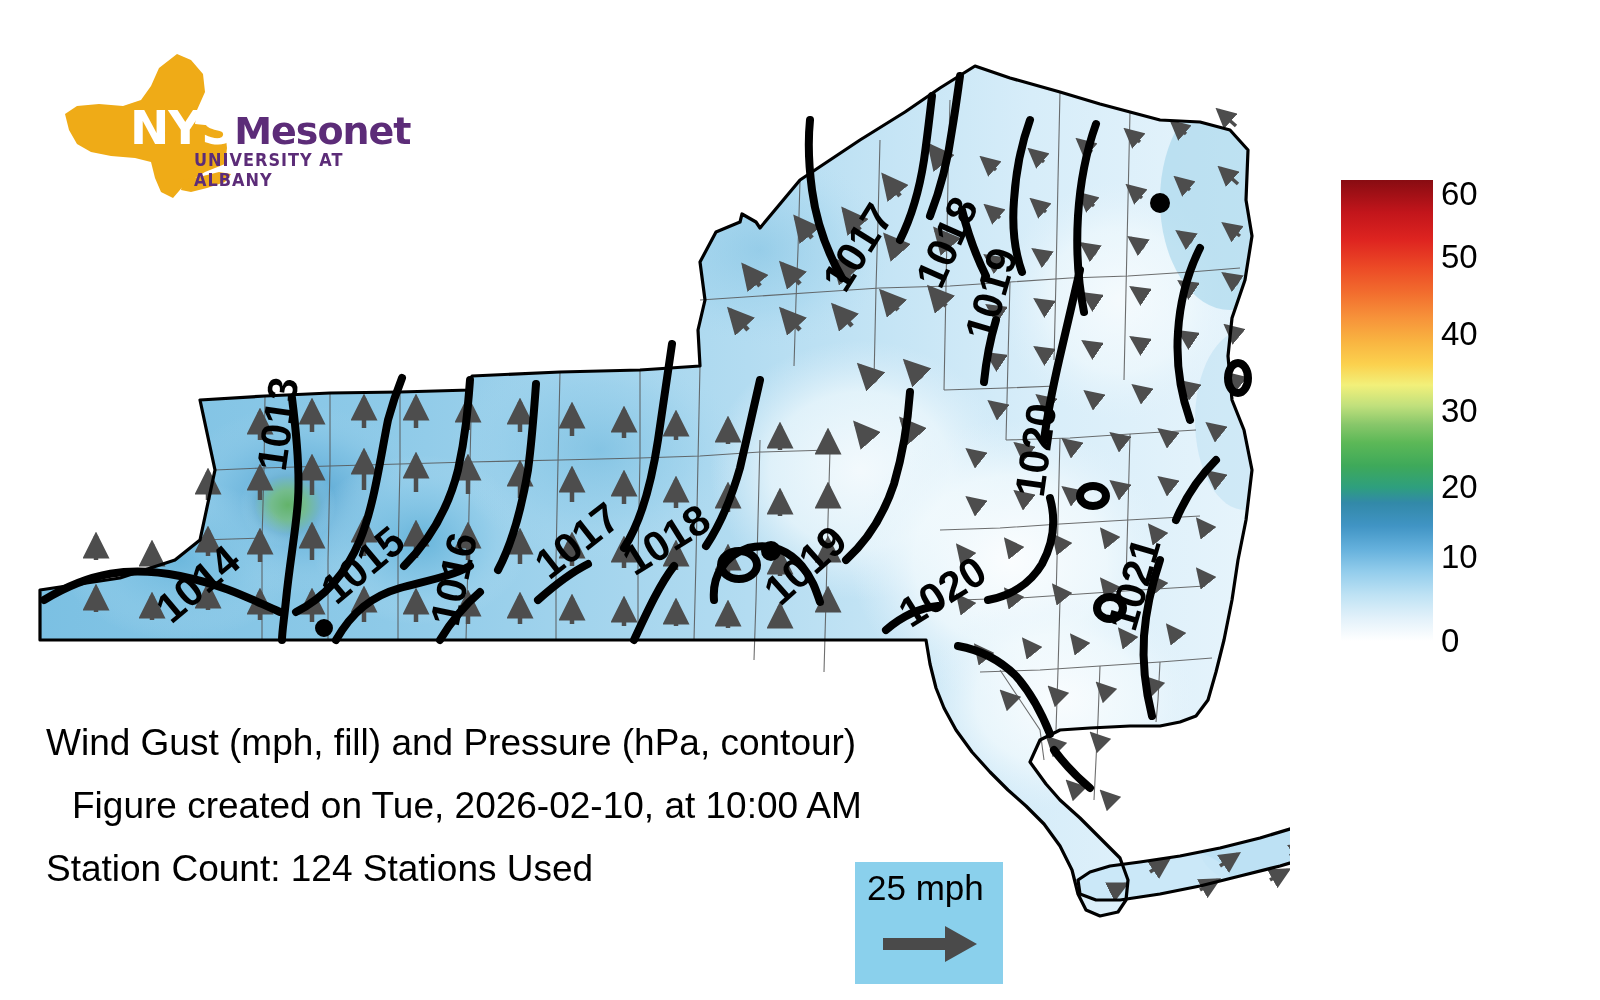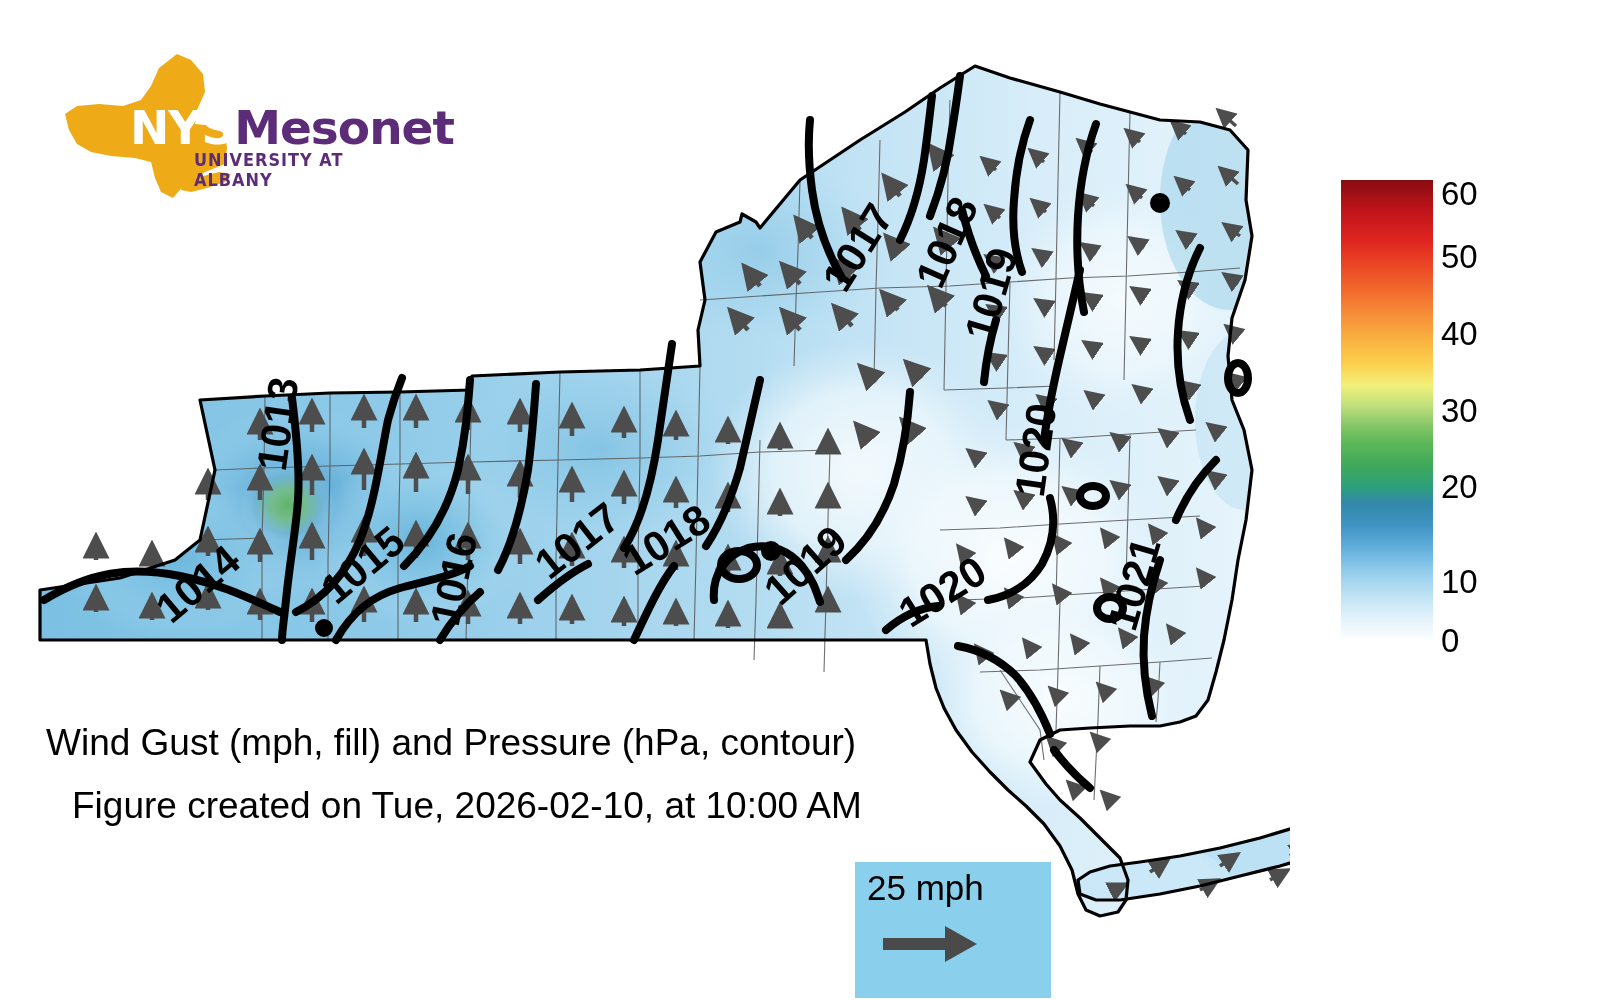--- a/index.html
+++ b/index.html
@@ -16,21 +16,21 @@
   .logo-block{position:absolute;left:55px;top:52px;width:340px;height:150px;}
   .logo-svg{position:absolute;left:0;top:0;}
   .logo-text-wrap{position:absolute;left:75px;top:48px;}
   .logo-nys{
     font-family:"DejaVu Sans", sans-serif;
     font-weight:bold;font-size:47px;letter-spacing:-1px;
     color:#ffffff;
   }
   .logo-meso{
     font-family:"DejaVu Sans", sans-serif;
-    font-weight:bold;font-size:47px;letter-spacing:-1px;
+    font-weight:bold;font-size:38px;letter-spacing:-1px;
     color:#5C2C78;
   }
   .logo-sub{
     position:absolute;left:139px;top:98px;
     font-family:"DejaVu Sans", sans-serif;
     font-weight:bold;font-size:17.5px;letter-spacing:1.1px;
     color:#5C2C78;
     transform:scaleX(0.92);transform-origin:left top;
   }
 
@@ -48,23 +48,22 @@
   .annot-3{top:848px;}
 
   .data-valid{
     position:absolute;left:1149px;top:946px;
     font-family:"Liberation Sans", sans-serif;
     font-size:21px;color:#000000;white-space:nowrap;
   }
 
   
   .windkey{
-    position:absolute;left:855px;top:862px;width:148px;height:136px;
+    position:absolute;left:855px;top:862px;width:148px;height:122px;
     background:#8AD0EC;
-    padding-left:48px;
   }
   .windkey-label{
     position:absolute;left:12px;top:6px;
     font-family:"Liberation Sans", sans-serif;
     font-size:35px;color:#000000;white-space:nowrap;
   }
   .windkey-arrow{position:absolute;left:28px;top:62px;}
 
   
   .cbar-wrap{position:absolute;left:1341px;top:180px;width:92px;height:461px;}
@@ -467,20 +466,21 @@
       <path d="M128,128 L148,124 L164,120 L176,122 L170,130 L152,136 L136,140 L126,138 Z" fill="#EFAB17"></path>
     </svg>
     <div class="logo-text-wrap">
       <span class="logo-nys">NYS</span><span class="logo-meso">Mesonet</span>
     </div>
     <div class="logo-sub">UNIVERSITY AT ALBANY</div>
   </div>
 
   <div class="annot annot-1">Wind Gust (mph, fill) and Pressure (hPa, contour)</div>
   <div class="annot annot-2">Figure created on Tue, 2026-02-10, at 10:00 AM</div>
+  <div class="annot annot-3">Station Count: 124 Stations Used</div>
 
   <div class="windkey">
     <div class="windkey-label">25 mph</div>
     <svg class="windkey-arrow" width="96" height="40" viewBox="0 0 96 40">
       <path d="M0,14 L62,14 L62,2 L94,20 L62,38 L62,26 L0,26 Z" fill="#4A4A4A"></path>
     </svg>
   </div>
 
   <div class="cbar-wrap">
     <svg class="cbar" width="92" height="461" viewBox="0 0 92 461">
@@ -509,17 +509,17 @@
           <stop offset="1.000" stop-color="#880C12"></stop>
         </linearGradient>
       </defs>
       <rect x="0" y="0" width="92" height="461" fill="url(#cbgrad)"></rect>
     </svg>
     <div class="cbar-tick" style="top:14px;">60</div>
     <div class="cbar-tick" style="top:76.8px;">50</div>
     <div class="cbar-tick" style="top:153.7px;">40</div>
     <div class="cbar-tick" style="top:230.5px;">30</div>
     <div class="cbar-tick" style="top:307.3px;text-align:right;">20</div>
-    <div class="cbar-tick" style="top:402px;">10</div>
+    <div class="cbar-tick" style="top:377px;">10</div>
     <div class="cbar-tick" style="top:461px;">0</div>
   </div>
 
 </div>
 
 </body></html>

